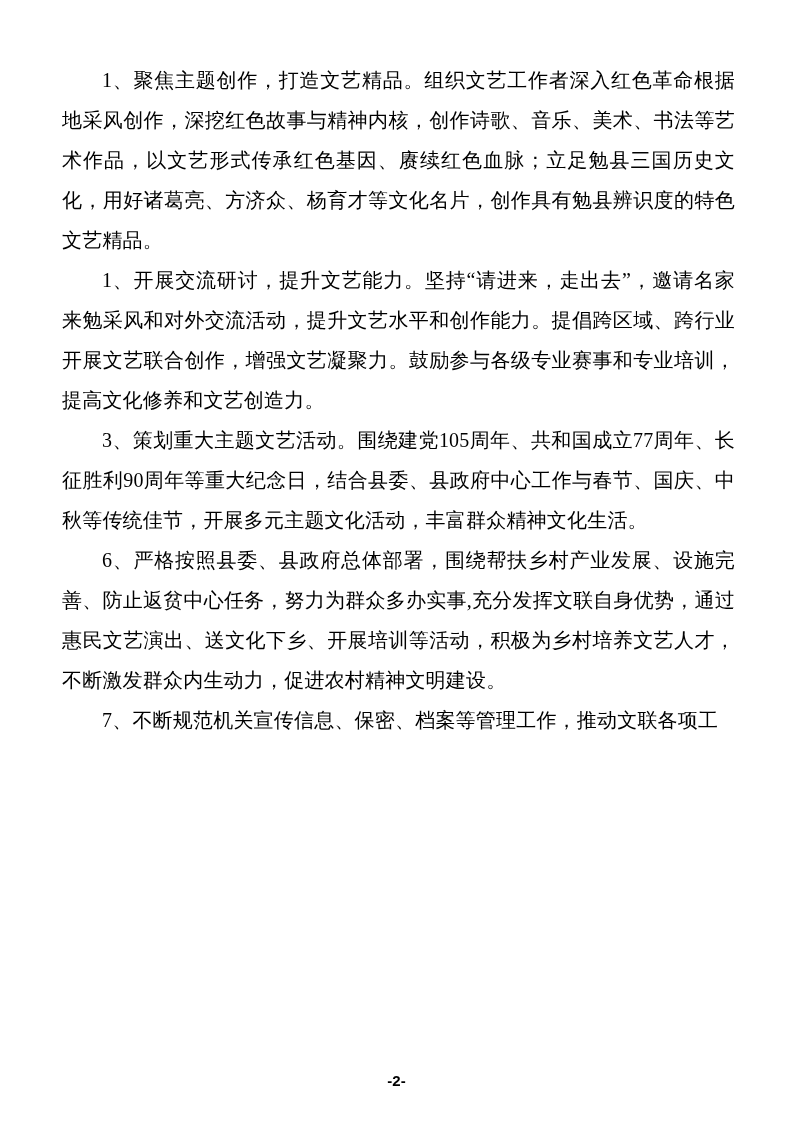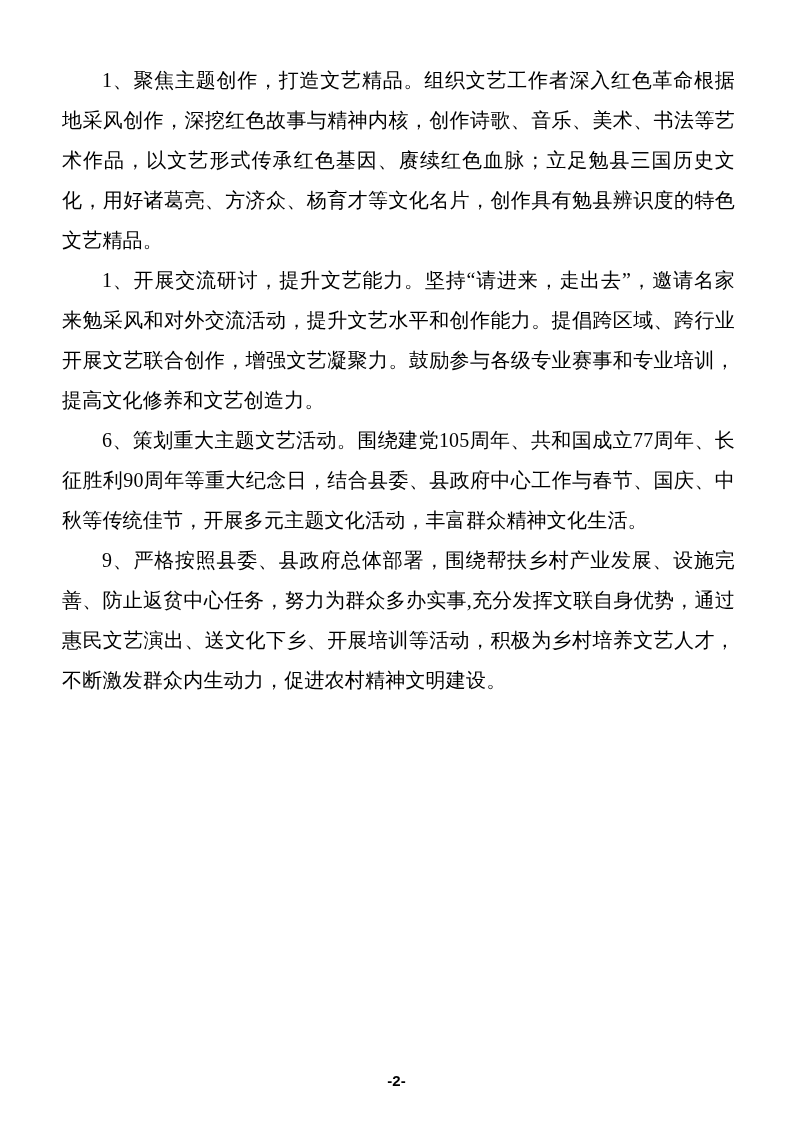--- a/index.html
+++ b/index.html
@@ -48,19 +48,20 @@
     color: #000000;
   }
 </style>
 </head>
 <body>
 
 <div class="page">
   <div class="content">
     <p class="para">1、聚焦主题创作，打造文艺精品。组织文艺工作者深入红色革命根据地采风创作，深挖红色故事与精神内核，创作诗歌、音乐、美术、书法等艺术作品，以文艺形式传承红色基因、赓续红色血脉；立足勉县三国历史文化，用好诸葛亮、方济众、杨育才等文化名片，创作具有勉县辨识度的特色文艺精品。</p>
     <p class="para">1、开展交流研讨，提升文艺能力。坚持“请进来，走出去”，邀请名家来勉采风和对外交流活动，提升文艺水平和创作能力。提倡跨区域、跨行业开展文艺联合创作，增强文艺凝聚力。鼓励参与各级专业赛事和专业培训，提高文化修养和文艺创造力。</p>
-    <p class="para">6、策划重大主题文艺活动。围绕建党105周年、共和国成立77周年、长征胜利90周年等重大纪念日，结合县委、县政府中心工作与春节、国庆、中秋等传统佳节，开展多元主题文化活动，丰富群众精神文化生活。</p>
-    <p class="para">9、严格按照县委、县政府总体部署，围绕帮扶乡村产业发展、设施完善、防止返贫中心任务，努力为群众多办实事,充分发挥文联自身优势，通过惠民文艺演出、送文化下乡、开展培训等活动，积极为乡村培养文艺人才，不断激发群众内生动力，促进农村精神文明建设。</p>
+    <p class="para">3、策划重大主题文艺活动。围绕建党105周年、共和国成立77周年、长征胜利90周年等重大纪念日，结合县委、县政府中心工作与春节、国庆、中秋等传统佳节，开展多元主题文化活动，丰富群众精神文化生活。</p>
+    <p class="para">6、严格按照县委、县政府总体部署，围绕帮扶乡村产业发展、设施完善、防止返贫中心任务，努力为群众多办实事,充分发挥文联自身优势，通过惠民文艺演出、送文化下乡、开展培训等活动，积极为乡村培养文艺人才，不断激发群众内生动力，促进农村精神文明建设。</p>
+    <p class="para">7、不断规范机关宣传信息、保密、档案等管理工作，推动文联各项工</p>
   </div>
   <div class="footer">
     <span class="pagenum">-2-</span>
   </div>
 </div>
 
 </body></html>

